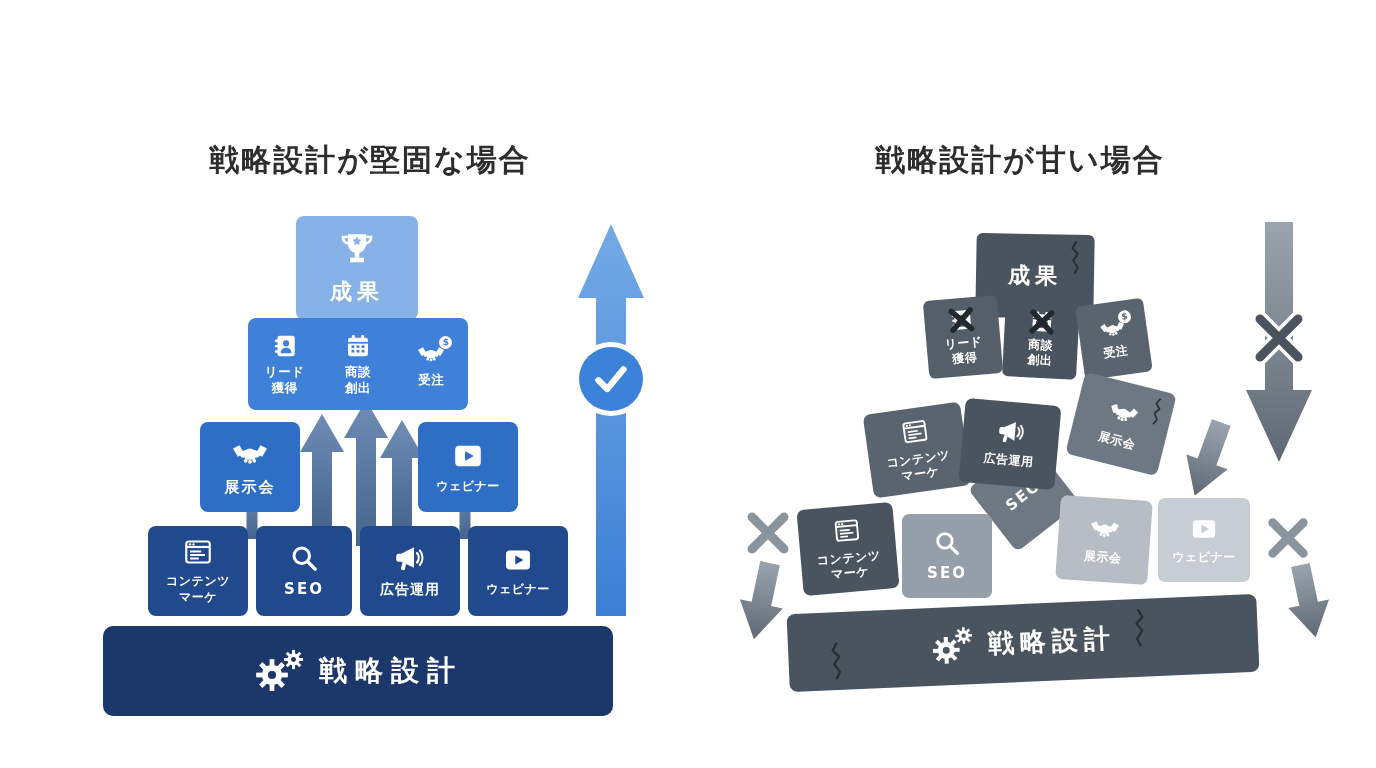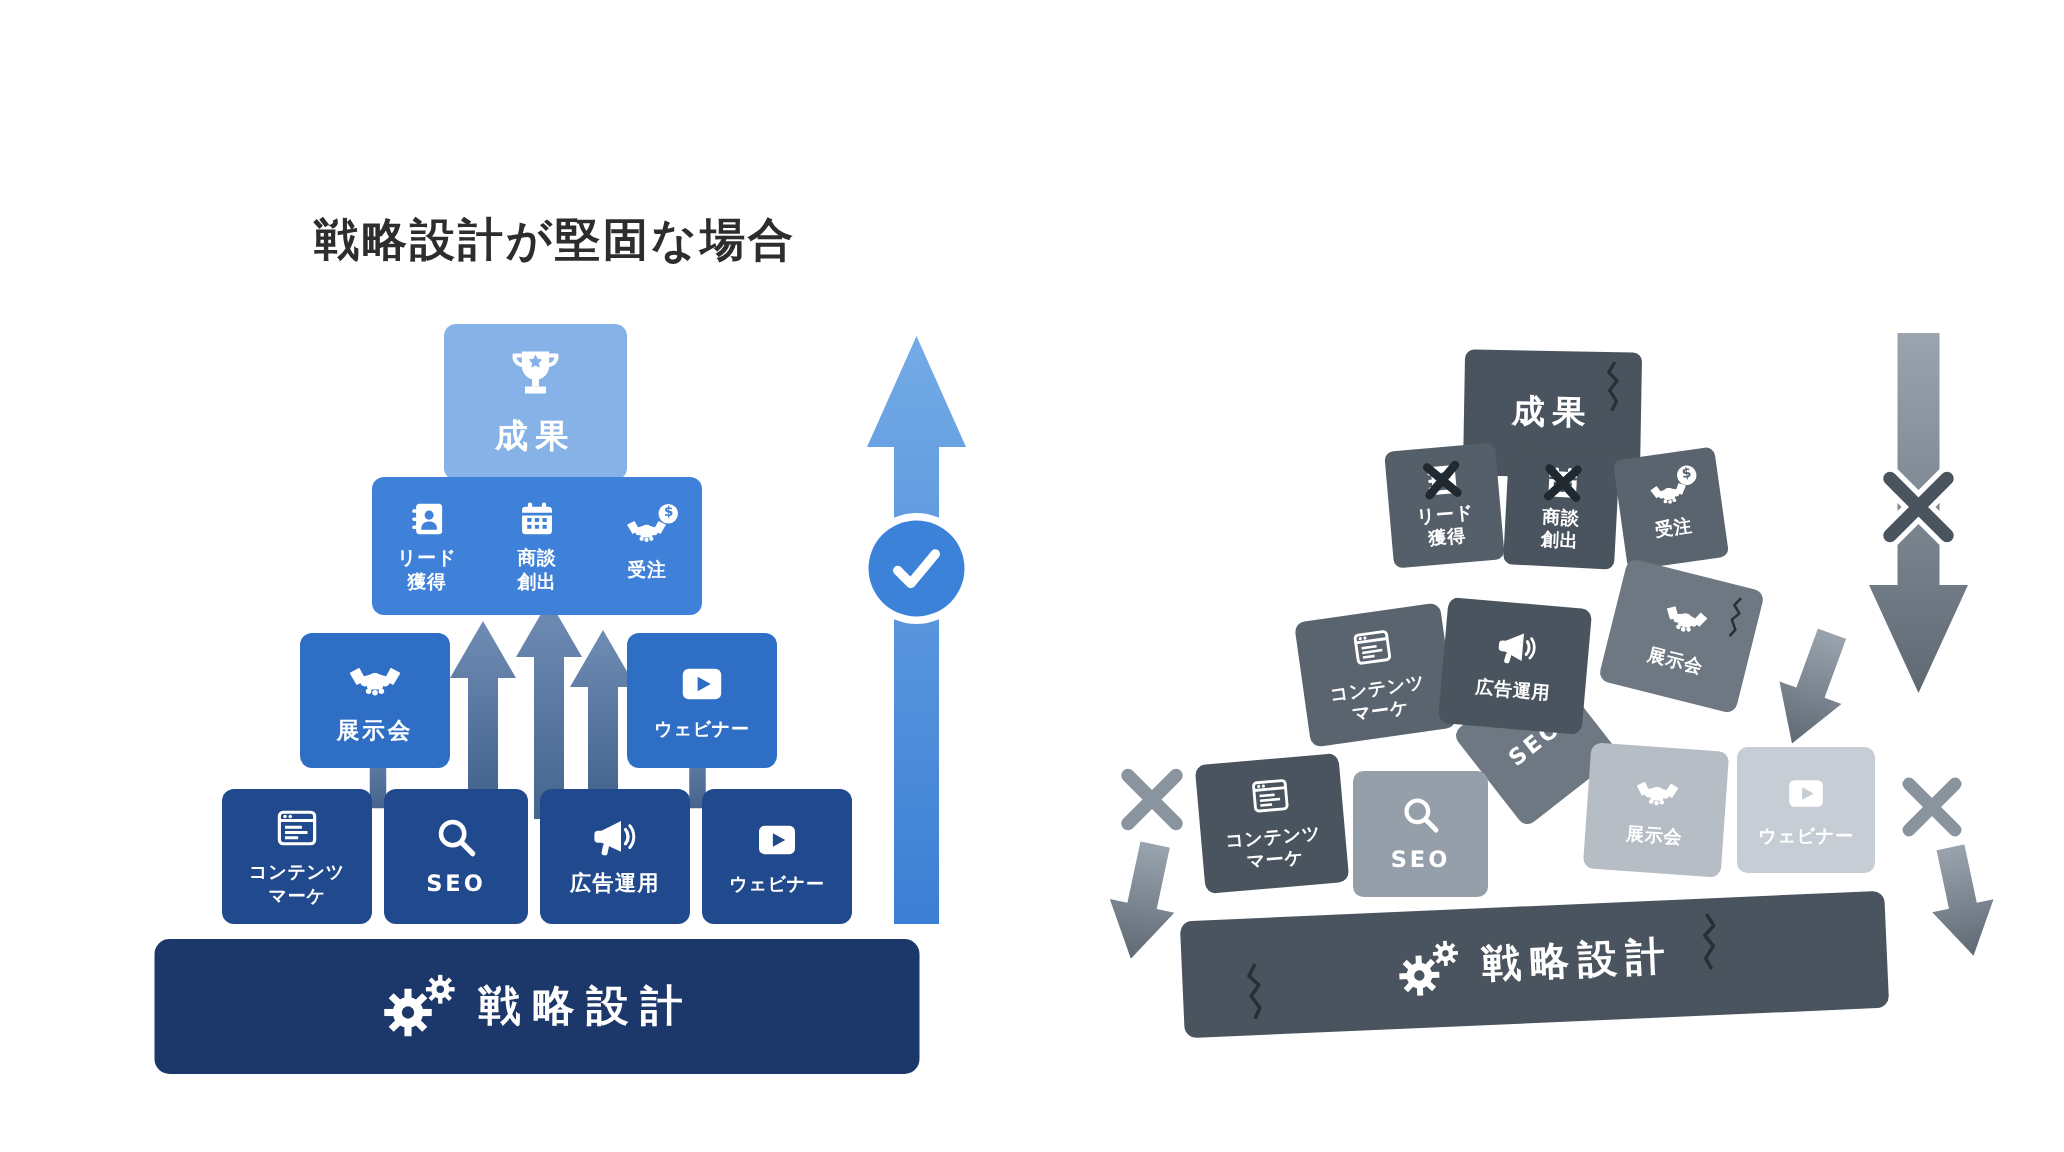--- a/index.html
+++ b/index.html
@@ -258,20 +258,21 @@
           </svg>
         <svg class="g-small" width="23" height="23" viewBox="0 0 24 24">
             <use href="#i-gear"></use>
           </svg>
       </span>
       <span class="lbl xl">戦略設計</span>
     </div>
   </section>
 
   <section class="panel" style="left:688px">
+    <h2 class="title" style="left:162px;top:124px;width:340px">戦略設計が甘い場合</h2>
 
     <svg class="abs" style="left:558px;top:206px;z-index:6" width="66" height="240" viewBox="0 0 66 240">
       <polygon points="19,0 47,0 47,168 66,168 33,240 0,168 19,168" fill="url(#gGray)"></polygon>
     </svg>
     <svg class="abs" style="left:559px;top:290px;z-index:7" width="64" height="64" viewBox="0 0 64 64">
       <path d="M13 13L51 51M51 13L13 51" stroke="#fff" stroke-width="16" stroke-linecap="round"></path>
       <path d="M13 13L51 51M51 13L13 51" stroke="var(--c-slate_dark,#4a545e)" stroke-width="9" stroke-linecap="round"></path>
     </svg>
 
     <svg class="abs" style="left:498px;top:404px;z-index:6;transform:rotate(20deg)" width="44" height="78" viewBox="0 0 44 78">

